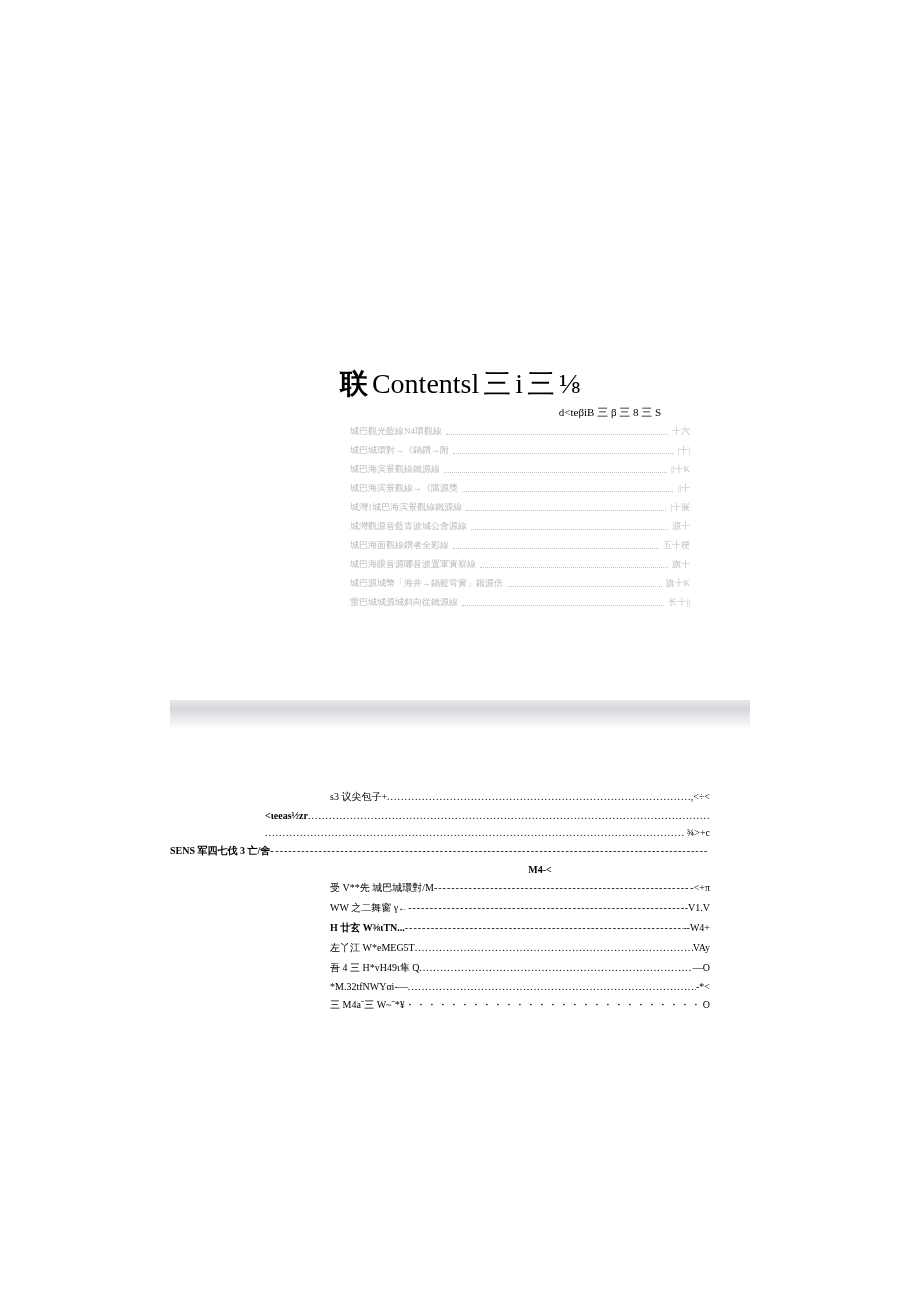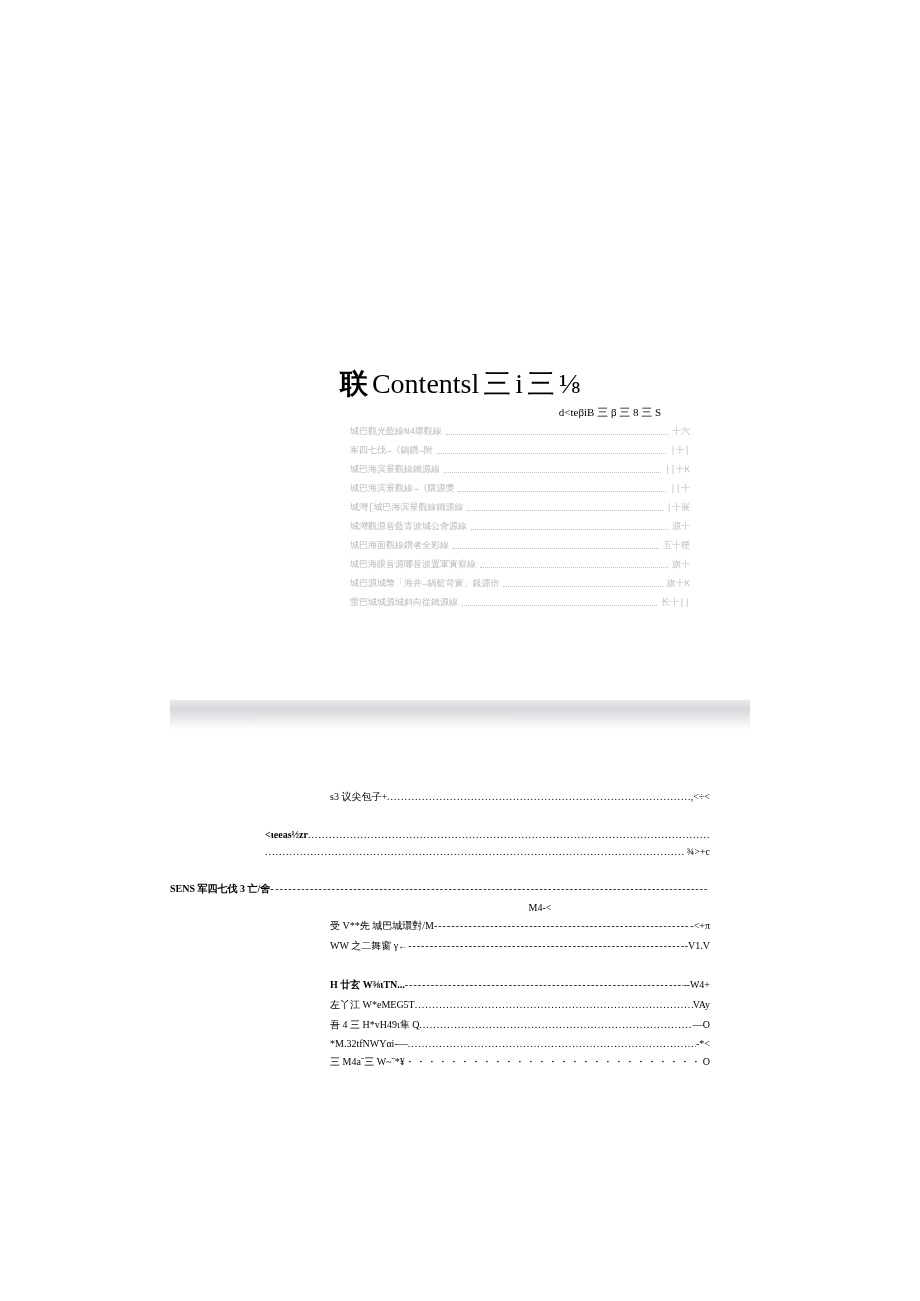--- a/index.html
+++ b/index.html
@@ -38,21 +38,20 @@
       color: #000000;
       margin-top: 2px;
       padding-left: 300px;
       text-align: center;
     }
     .toc-upper {
       position: absolute;
       top: 425px;
       left: 350px;
       width: 340px;
-      font-family: Liberation Mono, monospace;
     }
     .toc-line {
       font-size: 9px;
       color: #b8b8b8;
       margin-bottom: 6px;
       display: flex;
       align-items: center;
       white-space: nowrap;
     }
     .toc-label {
@@ -105,33 +104,32 @@
     }
     .lower-line.indent0 {
       padding-left: 0px;
       text-align: center;
     }
     .lower-label {
       flex-shrink: 0;
     }
     .lower-label.bold {
       font-weight: bold;
-      margin-top: 19px;
     }
     .lower-dots {
       flex-grow: 1;
       overflow: hidden;
       letter-spacing: 1px;
       color: #000000;
     }
     .lower-page {
       flex-shrink: 0;
     }
     .center-bold {
-      font-weight: normal;
+      font-weight: bold;
       text-align: center;
       padding-left: 200px;
       margin: 6px 0;
     }
   </style>
 </head>
 <body>
 
 <div class="title-section">
   <div class="main-title">
@@ -145,21 +143,21 @@
   <div class="subtitle">d&lt;teβiB 三 β 三 8 三 S</div>
 </div>
 
 <div class="toc-upper" id="toc-upper-container">
     <div class="toc-line">
       <span class="toc-label">城巴觀光藍線N4環觀線</span>
       <span class="toc-dots"></span>
       <span class="toc-page">十六</span>
     </div>
     <div class="toc-line">
-      <span class="toc-label">军四七伐→《鍋鑽→附</span>
+      <span class="toc-label">城巴城環對→《鍋鑽→附</span>
       <span class="toc-dots"></span>
       <span class="toc-page">|十|</span>
     </div>
     <div class="toc-line">
       <span class="toc-label">城巴海滨景觀線鐵源線</span>
       <span class="toc-dots"></span>
       <span class="toc-page">||十K</span>
     </div>
     <div class="toc-line">
       <span class="toc-label">城巴海滨景觀線→《購源獎</span>

